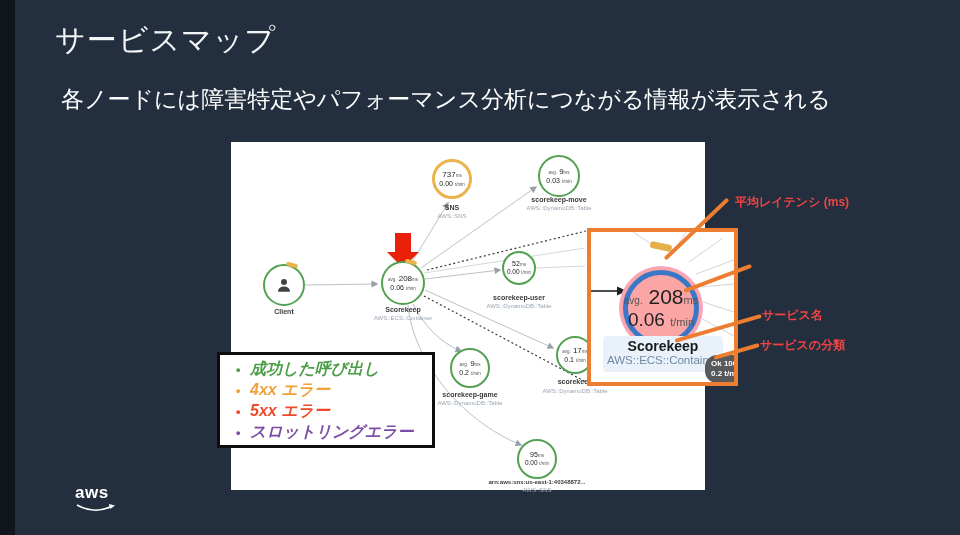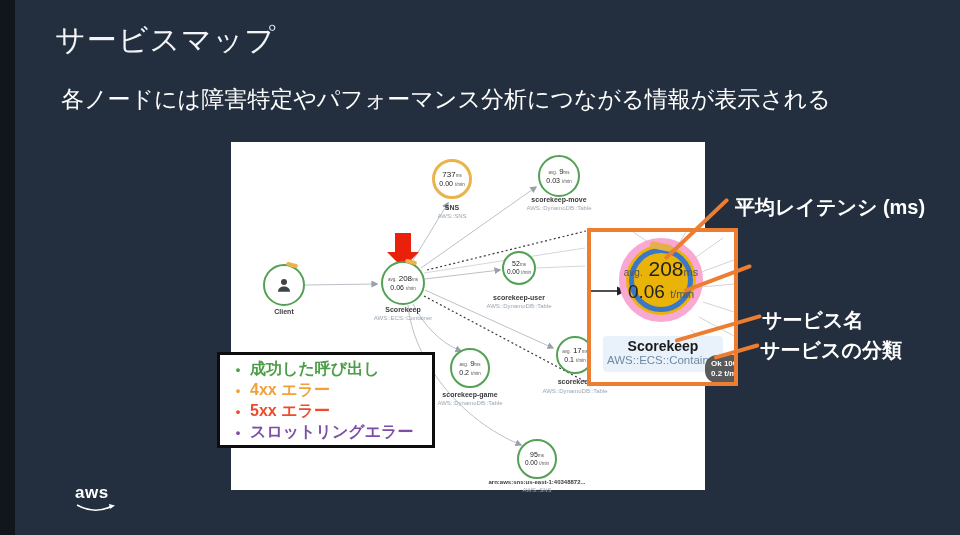--- a/index.html
+++ b/index.html
@@ -47,33 +47,34 @@
     font-size:6px; color:#9aa5b1; white-space:nowrap; text-align:center;
   }
   .person-icon { width:18px; height:18px; }
 
   
   .legend {
     position:absolute; left:202px; top:352px; width:218px; height:96px;
     background:#fff; border:3px solid #0d0d0d; z-index:4;
     display:flex; flex-direction:column; justify-content:space-evenly;
     padding:4px 0 4px 6px;
+    font-style:italic;
   }
   .lrow { display:flex; align-items:center; font-size:16px; font-weight:bold; white-space:nowrap; }
   .lrow::before { content:"\2022"; font-size:13px; width:24px; text-align:center; }
 
   
   .detail-box {
     position:absolute; left:572px; top:228px; width:151px; height:158px;
     background:#fff; border:4px solid #ED7D31; z-index:5; overflow:hidden;
   }
   .detail-inner-svg { position:absolute; left:0; top:0; width:143px; height:150px; }
   .ring-g {
-    position:absolute; left:28px; top:6px; width:84px; height:84px;
-    border:7px solid #f9a8d4; border-radius:50%; background:#eab308;
+    position:absolute; left:28px; top:34px; width:84px; height:84px;
+    border:1px solid #f9a8d4; border-radius:50%; background:#fca5a5;
   }
   .ring-b {
     position:absolute; inset:3px; border:5px solid #3A77C9; border-radius:50%;
     display:flex; flex-direction:column; align-items:center; justify-content:center; line-height:1.2;
   }
   .dline1 { font-size:21px; color:#222; white-space:nowrap; }
   .dline1 .pre { font-size:10px; color:#555; }
   .dline1 .un { font-size:11px; color:#555; }
   .dline2 { font-size:19px; color:#222; white-space:nowrap; }
   .dline2 .un { font-size:11px; color:#555; }
@@ -87,21 +88,21 @@
   }
   .detail-name { font-size:14px; font-weight:bold; color:#1a1a1a; }
   .detail-type { font-size:11.5px; color:#7089A3; }
   .detail-badge {
     position:absolute; left:114px; top:123px; width:44px; height:28px;
     background:#58595B; border-radius:12px; color:#fff; font-size:8px; font-weight:bold;
     padding:4px 0 0 6px; line-height:1.3; white-space:nowrap;
   }
 
   
-  .ann { position:absolute; color:#ffffff; font-weight:bold; font-size:20px; white-space:nowrap; z-index:7; }
+  .ann { position:absolute; color:#ef4444; font-weight:bold; font-size:12px; white-space:nowrap; z-index:7; }
   .aline {
     position:absolute; height:4px; background:#ED7D31; border-radius:2px;
     transform-origin:0 50%; z-index:6;
   }
 
   .aws-logo { position:absolute; left:60px; top:484px; width:44px; z-index:2; }
   .aws-text { font-size:17px; font-weight:bold; color:#fff; letter-spacing:0.5px; line-height:1; }
   .footer {
     position:absolute; left:0; right:0; top:503px; text-align:center;
     font-size:7.5px; color:#B9C0C8; z-index:2;

